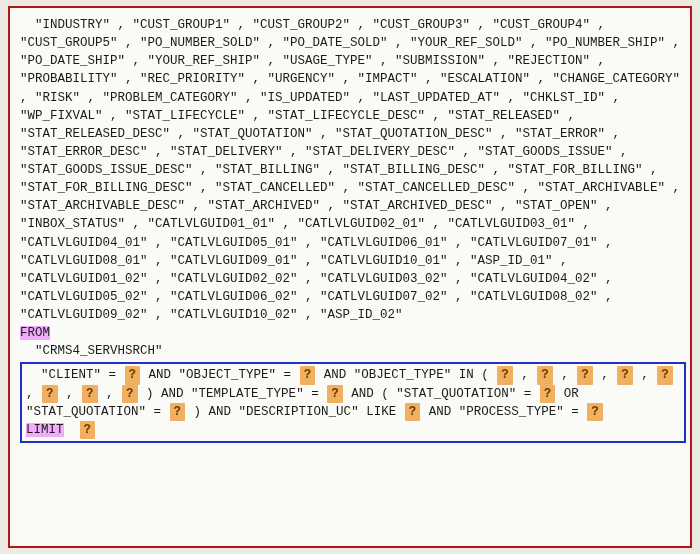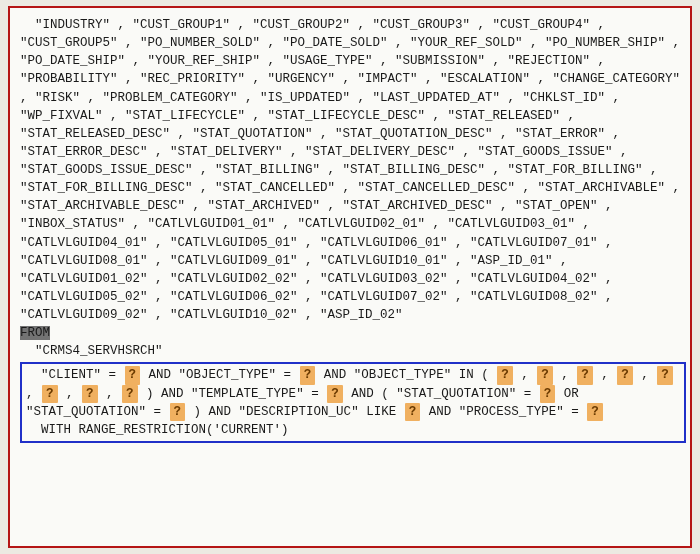--- a/index.html
+++ b/index.html
@@ -16,21 +16,21 @@
   .sheet{
     width:100%;height:100%;
     background:#fafaf7;
     border:2px solid #b51515;
     box-sizing:border-box;
     padding:8px 4px 6px 10px;
     overflow:hidden;
     position:relative;
   }
   .code{white-space:pre-wrap;word-break:break-word}
-  .kw{background:#737373}
+  .kw{background:#f0abfc}
   .bluebox{
     border:2px solid #2030c8;
     padding:2px 4px;
     margin-top:2px;
   }
   .ph{
     display:inline-block;
     background:#f0b060;
     color:#6a3a00;
     padding:0 4px;
@@ -42,16 +42,16 @@
 </head>
 <body>
 
 <div class="sheet">
 <div class="code"><span id="cols">  "INDUSTRY" , "CUST_GROUP1" , "CUST_GROUP2" , "CUST_GROUP3" , "CUST_GROUP4" , "CUST_GROUP5" , "PO_NUMBER_SOLD" , "PO_DATE_SOLD" , "YOUR_REF_SOLD" , "PO_NUMBER_SHIP" , "PO_DATE_SHIP" , "YOUR_REF_SHIP" , "USAGE_TYPE" , "SUBMISSION" , "REJECTION" , "PROBABILITY" , "REC_PRIORITY" , "URGENCY" , "IMPACT" , "ESCALATION" , "CHANGE_CATEGORY" , "RISK" , "PROBLEM_CATEGORY" , "IS_UPDATED" , "LAST_UPDATED_AT" , "CHKLST_ID" , "WP_FIXVAL" , "STAT_LIFECYCLE" , "STAT_LIFECYCLE_DESC" , "STAT_RELEASED" , "STAT_RELEASED_DESC" , "STAT_QUOTATION" , "STAT_QUOTATION_DESC" , "STAT_ERROR" , "STAT_ERROR_DESC" , "STAT_DELIVERY" , "STAT_DELIVERY_DESC" , "STAT_GOODS_ISSUE" , "STAT_GOODS_ISSUE_DESC" , "STAT_BILLING" , "STAT_BILLING_DESC" , "STAT_FOR_BILLING" , "STAT_FOR_BILLING_DESC" , "STAT_CANCELLED" , "STAT_CANCELLED_DESC" , "STAT_ARCHIVABLE" , "STAT_ARCHIVABLE_DESC" , "STAT_ARCHIVED" , "STAT_ARCHIVED_DESC" , "STAT_OPEN" , "INBOX_STATUS" , "CATLVLGUID01_01" , "CATLVLGUID02_01" , "CATLVLGUID03_01" , "CATLVLGUID04_01" , "CATLVLGUID05_01" , "CATLVLGUID06_01" , "CATLVLGUID07_01" , "CATLVLGUID08_01" , "CATLVLGUID09_01" , "CATLVLGUID10_01" , "ASP_ID_01" , "CATLVLGUID01_02" , "CATLVLGUID02_02" , "CATLVLGUID03_02" , "CATLVLGUID04_02" , "CATLVLGUID05_02" , "CATLVLGUID06_02" , "CATLVLGUID07_02" , "CATLVLGUID08_02" , "CATLVLGUID09_02" , "CATLVLGUID10_02" , "ASP_ID_02"</span></div>
 <div class="code"><span class="kw">FROM</span></div>
 <div class="code">  "<span>CRMS4_SERVHSRCH</span>"</div>
 
 <div class="bluebox">
 <div class="code">  "<span>CLIENT</span>" = <span class="ph">?</span> AND "<span>OBJECT_TYPE</span>" = <span class="ph">?</span> AND "<span>OBJECT_TYPE</span>" IN ( <span class="ph">?</span> , <span class="ph">?</span> , <span class="ph">?</span> , <span class="ph">?</span> , <span class="ph">?</span> , <span class="ph">?</span> , <span class="ph">?</span> , <span class="ph">?</span> ) AND "<span>TEMPLATE_TYPE</span>" = <span class="ph">?</span> AND ( "<span>STAT_QUOTATION</span>" = <span class="ph">?</span> OR "<span>STAT_QUOTATION</span>" = <span class="ph">?</span> ) AND "<span>DESCRIPTION_UC</span>" LIKE <span class="ph">?</span> AND "<span>PROCESS_TYPE</span>" = <span class="ph">?</span></div>
-<div class="code">  <span>WITH RANGE_RESTRICTION('CURRENT')</span></div>
+<div class="code"><span class="kw">LIMIT</span>  <span class="ph">?</span></div>
 </div>
 
 </div>
 
 </body></html>

